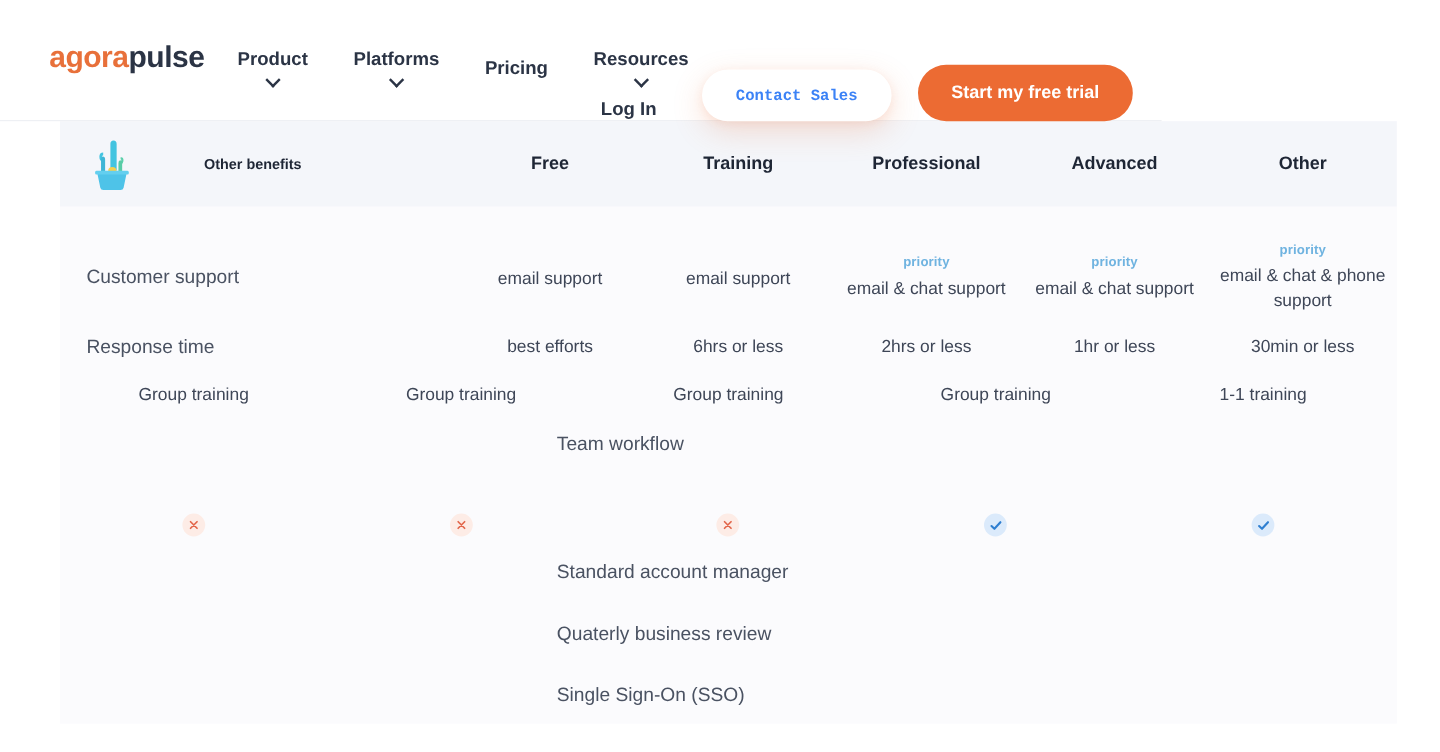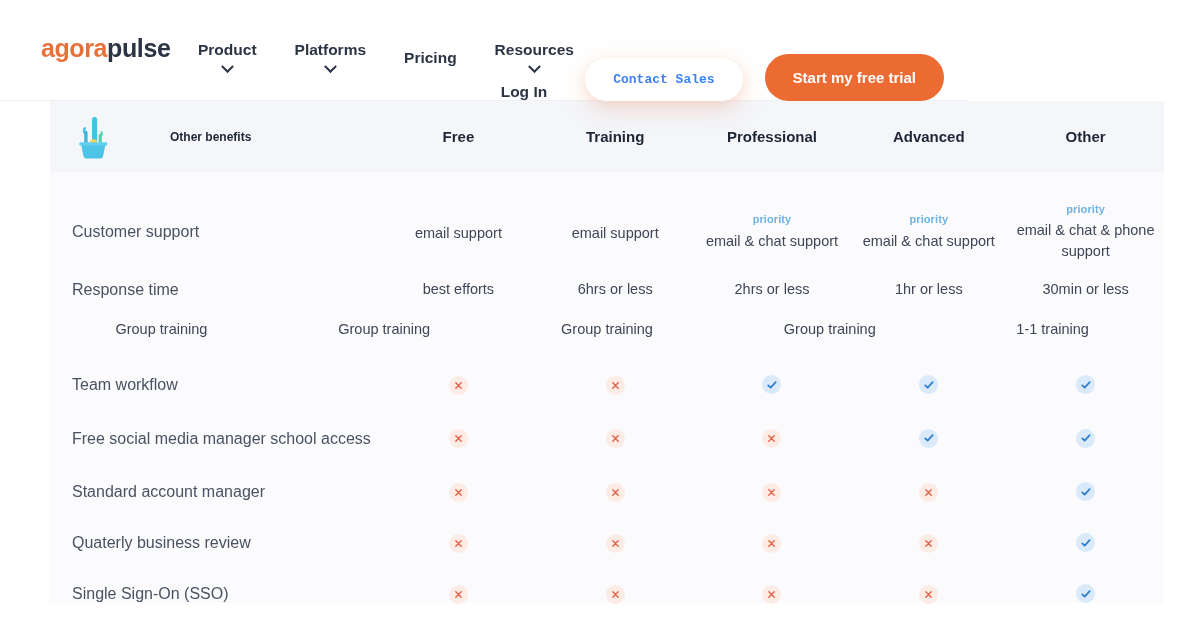--- a/index.html
+++ b/index.html
@@ -177,21 +177,21 @@
     color: #1e2635;
     font-size: 15px;
     font-weight: bold;
   }
 
   .cactus { width: 42px; height: 46px; display: block; }
 
   
   .row-support { height: 76px; align-items: center; }
   .row-text    { height: 40px; }
-  .row-icon    { height: 51px; }
+  .row-icon    { height: 51px; flex-direction: column; }
   .row-icon-tall { height: 56px; }
 
   .priority {
     display: block;
     color: #6fb3e0;
     font-size: 11px;
     font-weight: bold;
     margin-bottom: 3px;
     letter-spacing: 0.1px;
   }
@@ -346,21 +346,20 @@
               <path d="M1.5 6.4 L4.4 9.2 L10.4 2.6" stroke="currentColor" stroke-width="2.1" fill="none" stroke-linecap="round" stroke-linejoin="round"></path>
             </svg>
           </span></div>
         <div class="cell"><span class="badge yes">
             <svg width="10" height="10" viewBox="0 0 12 12">
               <path d="M1.5 6.4 L4.4 9.2 L10.4 2.6" stroke="currentColor" stroke-width="2.1" fill="none" stroke-linecap="round" stroke-linejoin="round"></path>
             </svg>
           </span></div>
       </div>
       <div class="row row-icon-tall">
-        <div class="cell-label">Free social media manager school access</div>
         <div class="cell"><span class="badge no">
             <svg width="9" height="9" viewBox="0 0 12 12">
               <path d="M2.4 2.4 L9.6 9.6 M9.6 2.4 L2.4 9.6" stroke="currentColor" stroke-width="1.9" fill="none" stroke-linecap="round"></path>
             </svg>
           </span></div>
         <div class="cell"><span class="badge no">
             <svg width="9" height="9" viewBox="0 0 12 12">
               <path d="M2.4 2.4 L9.6 9.6 M9.6 2.4 L2.4 9.6" stroke="currentColor" stroke-width="1.9" fill="none" stroke-linecap="round"></path>
             </svg>
           </span></div>

